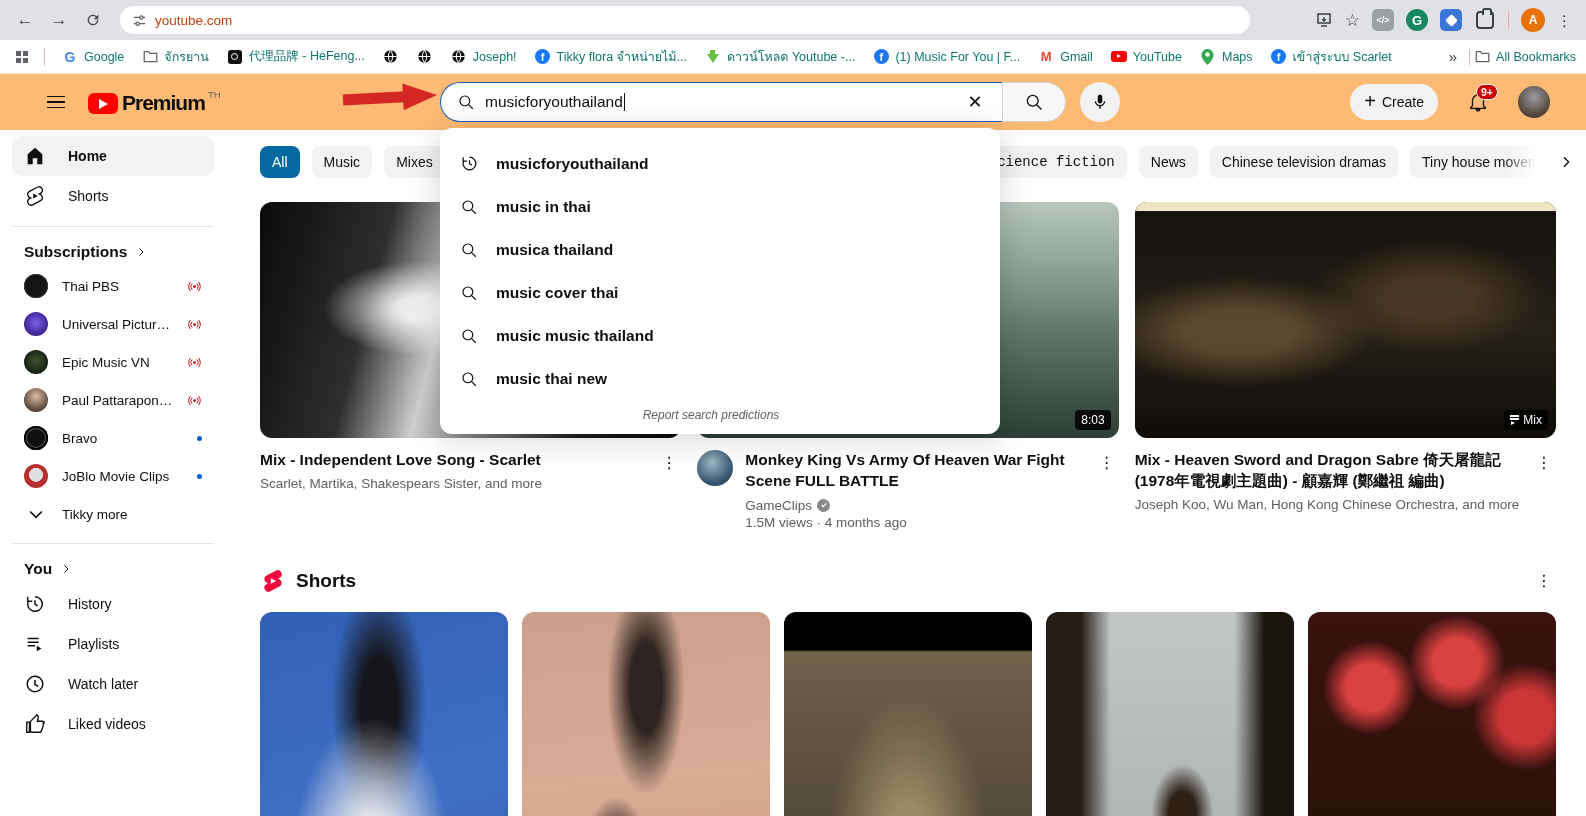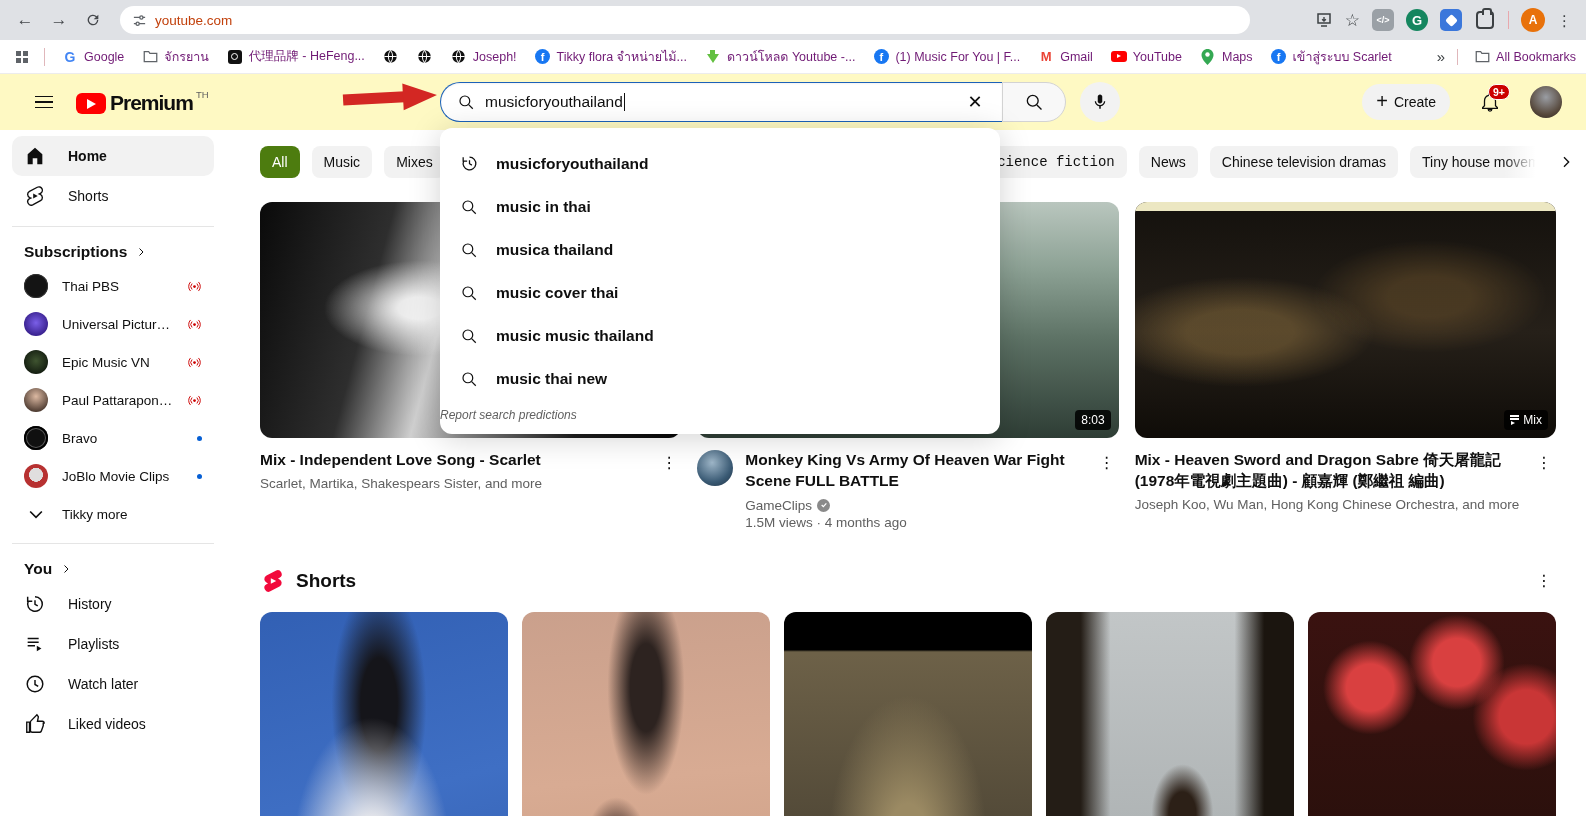--- a/index.html
+++ b/index.html
@@ -23,36 +23,36 @@
   .chrome-divider { width:1px; height:18px; background:#e8a8ad; }
   .chrome-avatar { width:24px; height:24px; border-radius:50%; background:#e8710a; color:#fff; font-size:12px; font-weight:bold; display:flex; align-items:center; justify-content:center; }
   .kebab { color:#3c4043; font-size:15px; letter-spacing:0; line-height:1; }
 
   
   .bookmarks { height:34px; background:#fff; display:flex; align-items:center; padding:0 10px; gap:4px; border-bottom:1px solid #ececec; }
   .apps-grid { display:grid; grid-template-columns:5px 5px; grid-template-rows:5px 5px; gap:2px; margin:0 6px; }
   .apps-grid span { background:#5f6368; }
   .bm-sep { width:1px; height:18px; background:#e0b7bb; margin:0 6px; }
   .bm-item { display:flex; align-items:center; gap:6px; padding:3px 7px; border-radius:6px; cursor:pointer; white-space:nowrap; }
-  .bm-label { font-size:12.5px; color:#701a75;text-align:right; }
+  .bm-label { font-size:12.5px; color:#0f766e;text-align:right; }
   .bm-ic { width:16px; height:16px; display:flex; align-items:center; justify-content:center; flex:0 0 auto; }
   .g-letter { color:#4285F4; font-weight:bold; font-size:14px; }
   .fb-circle { width:15px; height:15px; border-radius:50%; background:#1877f2; color:#fff; font-size:11px; font-weight:bold; display:flex; align-items:center; justify-content:center; }
   .black-sq { width:14px; height:14px; background:#111; border-radius:3px; display:flex; align-items:center; justify-content:center; }
   .black-sq i { width:7px; height:7px; border:1.5px solid #fff; border-radius:50%; display:block; }
   .gmail-m { color:#ea4335; font-weight:bold; font-size:13px; }
   .yt-mini { width:16px; height:11px; background:#f00; border-radius:3px; position:relative; }
   .yt-mini::after { content:""; position:absolute; left:6px; top:3px; border-left:4px solid #fff; border-top:2.5px solid transparent; border-bottom:2.5px solid transparent; }
   .dl-arrow { width:0; height:0; border-left:6px solid transparent; border-right:6px solid transparent; border-top:9px solid #63c041; position:relative; top:2px; }
   .dl-arrow::before { content:""; position:absolute; left:-2.5px; top:-13px; width:5px; height:5px; background:#63c041; }
   .bm-overflow { font-size:15px; color:#3c4043; margin-left:auto; padding:0 8px; }
-  .all-bm { display:flex; align-items:center; gap:6px; padding-left:16px; border-left:1px solid #e0b7bb; }
-
-  
-  .masthead { height:56px; background:#fef9c3; display:flex; align-items:center; position:relative; padding:0 24px; }
+  .all-bm { display:flex; align-items:center; gap:6px; padding-left:4px; border-left:1px solid #e0b7bb; }
+
+  
+  .masthead { height:56px; background:#fdba74; display:flex; align-items:center; position:relative; padding:0 36px; }
   .burger { width:40px; height:40px; border-radius:50%; display:flex; flex-direction:column; justify-content:center; gap:4px; align-items:center; cursor:pointer; }
   .burger span { width:18px; height:1.6px; background:#0f0f0f; display:block; }
   .logo-wrap { display:flex; align-items:flex-start; margin-left:12px; cursor:pointer; }
   .yt-badge { width:30px; height:21px; background:#f00; border-radius:6px; position:relative; margin-top:4px; }
   .yt-badge::after { content:""; position:absolute; left:11px; top:5.5px; border-left:9px solid #fff; border-top:5px solid transparent; border-bottom:5px solid transparent; }
   .logo-text { font-size:21px; font-weight:bold; letter-spacing:-1px; margin-left:4px; margin-top:2px; font-family:"Liberation Sans",sans-serif; }
   .logo-region { font-size:9.5px; color:#606060; margin-left:3px; }
   .search-zone { position:absolute; left:440px; top:8px; display:flex; align-items:center; }
   .search-box { width:562px; height:40px; border:1px solid #1c62b9; border-right:none; border-radius:20px 0 0 20px; display:flex; align-items:center; padding:0 12px 0 16px; background:#fff; box-shadow:inset 0 1px 2px rgba(0,0,0,.05); }
   .search-text { font-size:15.5px; color:#0f0f0f; margin-left:10px; white-space:nowrap; }
@@ -85,21 +85,21 @@
   .av-epic { background:radial-gradient(circle at 50% 45%,#3f5430,#131c10 75%); }
   .av-hgtv { background:radial-gradient(circle at 50% 45%,#8fa3b5,#51626f 75%); }
   .av-paul { background:radial-gradient(circle at 50% 35%,#dcb9a2,#4c3a30 78%); }
   .av-bravo { background:#101010; box-shadow:inset 0 0 0 2px #000, inset 0 0 0 3px #555; }
   .av-joblo { background:radial-gradient(circle at 50% 45%,#e0dede 0 38%,#b73131 40%); }
 
   
   .content { position:absolute; left:260px; top:130px; width:1296px; }
   .chips { display:flex; align-items:center; gap:12px; margin-top:16px; position:relative; }
   .chip { height:32px; padding:0 12px; background:#f2f2f2; border-radius:8px; display:flex; align-items:center; font-size:14px; font-weight:500; white-space:nowrap; cursor:pointer; }
-  .chip.active { background:#4d7c0f; color:#fff; }
+  .chip.active { background:#0369a1; color:#fff; }
   .chip.clipped { max-width:146px; overflow:hidden; }
   .chip-right { margin-left:auto;font-family:Liberation Mono, monospace; }
   .chips-arrow { position:absolute; right:-18px; top:0; height:32px; width:70px; display:flex; align-items:center; justify-content:flex-end; background:linear-gradient(90deg,rgba(255,255,255,0),#fff 45%); cursor:pointer; }
 
   .vid-grid { display:grid; grid-template-columns:repeat(3,1fr); gap:16px; margin-top:24px; }
   .thumb { position:relative; height:236px; border-radius:12px; overflow:hidden; }
   .t1 { background:
         radial-gradient(ellipse at 38% 45%, rgba(255,255,255,.85) 0 6%, rgba(255,255,255,0) 26%),
         linear-gradient(105deg,#0a0a0a 0%,#2e2e2e 28%,#cfcfcf 44%,#8f8f8f 54%,#1e1e1e 78%,#060606 100%); }
   .t2 { background:
@@ -145,21 +145,21 @@
         linear-gradient(180deg,#c2c6c7 0%,#aeb3b4 55%,#8e9496 100%); }
   .s5 { background:radial-gradient(circle at 25% 18%, #d94040 0 6%, rgba(0,0,0,0) 12%),
         radial-gradient(circle at 60% 12%, #d94040 0 6%, rgba(0,0,0,0) 12%),
         radial-gradient(circle at 88% 25%, #c93636 0 7%, rgba(0,0,0,0) 14%),
         linear-gradient(180deg,#3a1210 0%,#2a100c 55%,#180a07 100%); }
 
   
   .suggest { position:absolute; left:440px; top:128px; width:560px; background:#fff; border-radius:12px; box-shadow:0 4px 32px rgba(0,0,0,.18); z-index:60; padding:14px 0 10px 0; }
   .sug-row { display:flex; align-items:center; gap:16px; height:43px; padding:0 18px; font-size:15.5px; font-weight:bold; cursor:pointer; }
   .sug-ic { width:22px; display:flex; justify-content:center; flex:0 0 auto; }
-  .report { text-align:left; font-size:12px; color:#606060; font-style:italic; padding:8px 18px 2px 0; cursor:pointer; }
+  .report { text-align:center; font-size:12px; color:#606060; font-style:italic; padding:8px 18px 2px 0; cursor:pointer; }
 </style>
 </head>
 <body>
 
 <div class="page">
 
   <div class="chrome">
     <div class="nav-btn">←</div>
     <div class="nav-btn">→</div>
     <div class="nav-btn">

